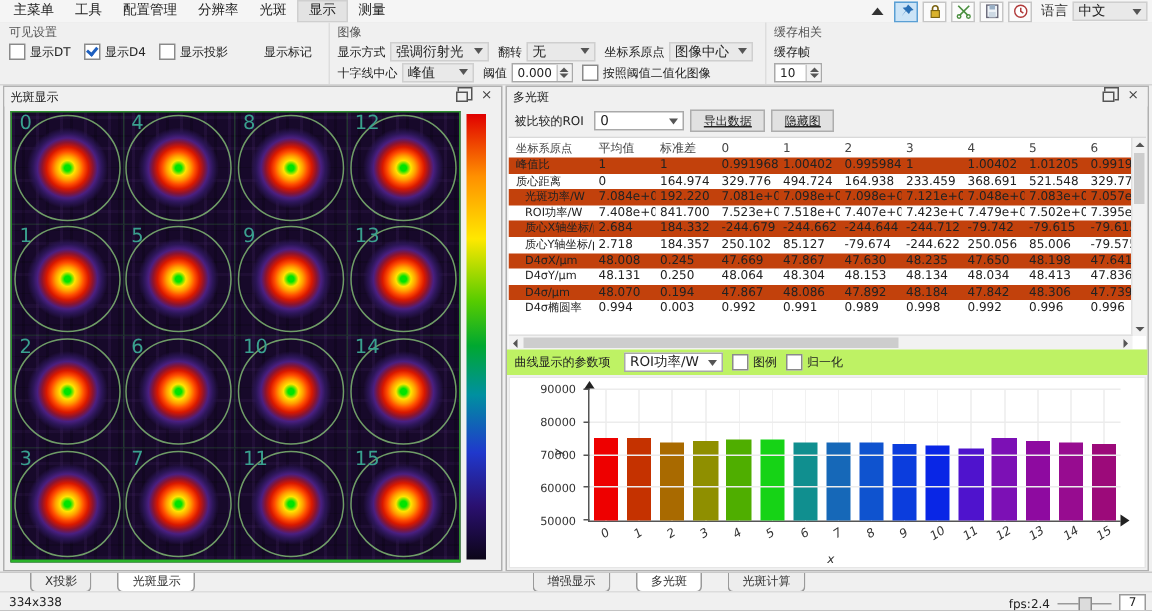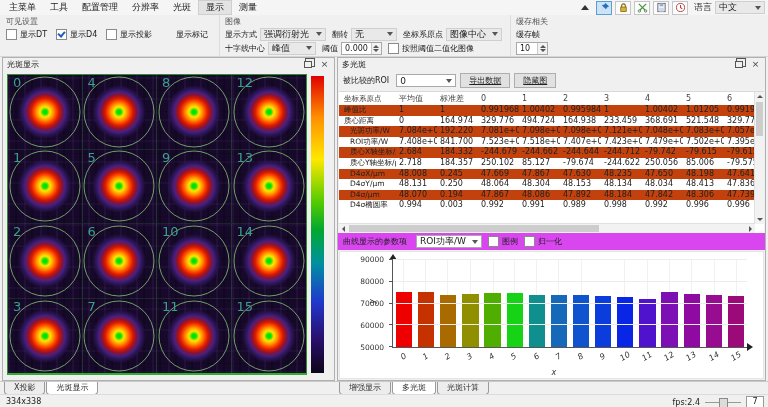--- a/index.html
+++ b/index.html
@@ -98,21 +98,21 @@
   .vscroll{position:absolute;right:0;top:0;bottom:9px;width:9px;background:#f2f2f2;border-left:1px solid #e0e0e0;
            display:flex;flex-direction:column;align-items:center;}
   .hscroll{position:absolute;left:0;right:9px;bottom:0;height:9px;background:#f2f2f2;border-top:1px solid #e0e0e0;
            display:flex;flex-direction:row;align-items:center;}
   .sbtn{width:9px;height:9px;display:flex;align-items:center;justify-content:center;flex:none;}
   .vthumb{width:7px;height:34px;background:#cdcdcd;margin-top:1px;}
   .hthumb{height:7px;width:250px;background:#cdcdcd;margin-left:1px;}
   .vscroll .sbtn.bottom{margin-top:auto;}
   .hscroll .sbtn.right{margin-left:auto;}
   .rp-curve{position:absolute;left:0;right:0;top:175px;height:17px;display:flex;align-items:center;
-            padding-left:5px;gap:6px;background:#d946ef;}
+            padding-left:5px;gap:6px;background:#bef264;}
   
   .chart{position:absolute;left:1px;right:1px;top:193px;bottom:1px;background:#fff;border:1px solid #e6e6e6;}
   .plot{position:absolute;left:52px;top:8px;right:16px;bottom:30px;
         border-left:1px solid #555;border-bottom:1px solid #555;}
   .gridline{position:absolute;left:0;right:0;height:1px;background:#ececec;}
   .ytickmark{position:absolute;left:-4px;width:4px;height:1px;background:#555;}
   .bars{position:absolute;left:0;right:0;top:0;bottom:0;display:flex;align-items:flex-end;}
   .bar-slot{flex:1;height:100%;display:flex;align-items:flex-end;justify-content:center;
      background:linear-gradient(to right,transparent calc(50% - .5px),#f1f1f1 calc(50% - .5px),
                 #f1f1f1 calc(50% + .5px),transparent calc(50% + .5px));}
@@ -128,21 +128,21 @@
   .ax-arrow-up{position:absolute;left:-4px;top:-6px;border-left:4px solid transparent;
                border-right:4px solid transparent;border-bottom:6px solid #222;width:0;height:0;}
   .ax-arrow-right{position:absolute;right:-6px;bottom:-4px;border-top:4px solid transparent;
                   border-bottom:4px solid transparent;border-left:6px solid #222;width:0;height:0;}
   
   .tab-strip{position:absolute;left:0;right:0;top:381px;height:13px;background:#f0f0f0;
              border-top:1px solid #c9c9c9;}
   .tabs{position:absolute;top:0;display:flex;gap:1px;}
   .tabs.left{left:4px;} .tabs.right{left:339px;}
   .tab{height:12px;line-height:11px;font-size:8px;padding:0 9px;background:#ededed;color:#333;
-       border:1px solid #9a9a9a;border-top:none;border-radius:0 0 4px 4px;}
+       border:1px solid #9a9a9a;border-top:none;border-radius:0 0 4px 4px;margin-left:16px;}
   .tab.active{background:#fff;}
   .status-bar{position:absolute;left:0;right:0;top:394px;height:13px;background:#f0f0f0;
               border-top:1px solid #dcdcdc;font-size:8px;color:#222;}
   .st-size{position:absolute;left:6px;top:2px;}
   .st-coords{position:absolute;left:44px;top:2px;}
   .st-right{position:absolute;right:4px;top:1px;display:flex;align-items:center;gap:5px;}
   .slider{display:inline-flex;align-items:center;position:relative;width:36px;height:11px;}
   .slider .track{position:absolute;left:0;right:0;top:5px;height:1px;background:#9a9a9a;}
   .slider .handle{position:absolute;left:14px;top:1px;width:7px;height:9px;background:#dcdcdc;border:1px solid #8a8a8a;}
   .pagebox{display:inline-block;width:16px;height:10px;line-height:10px;text-align:center;

